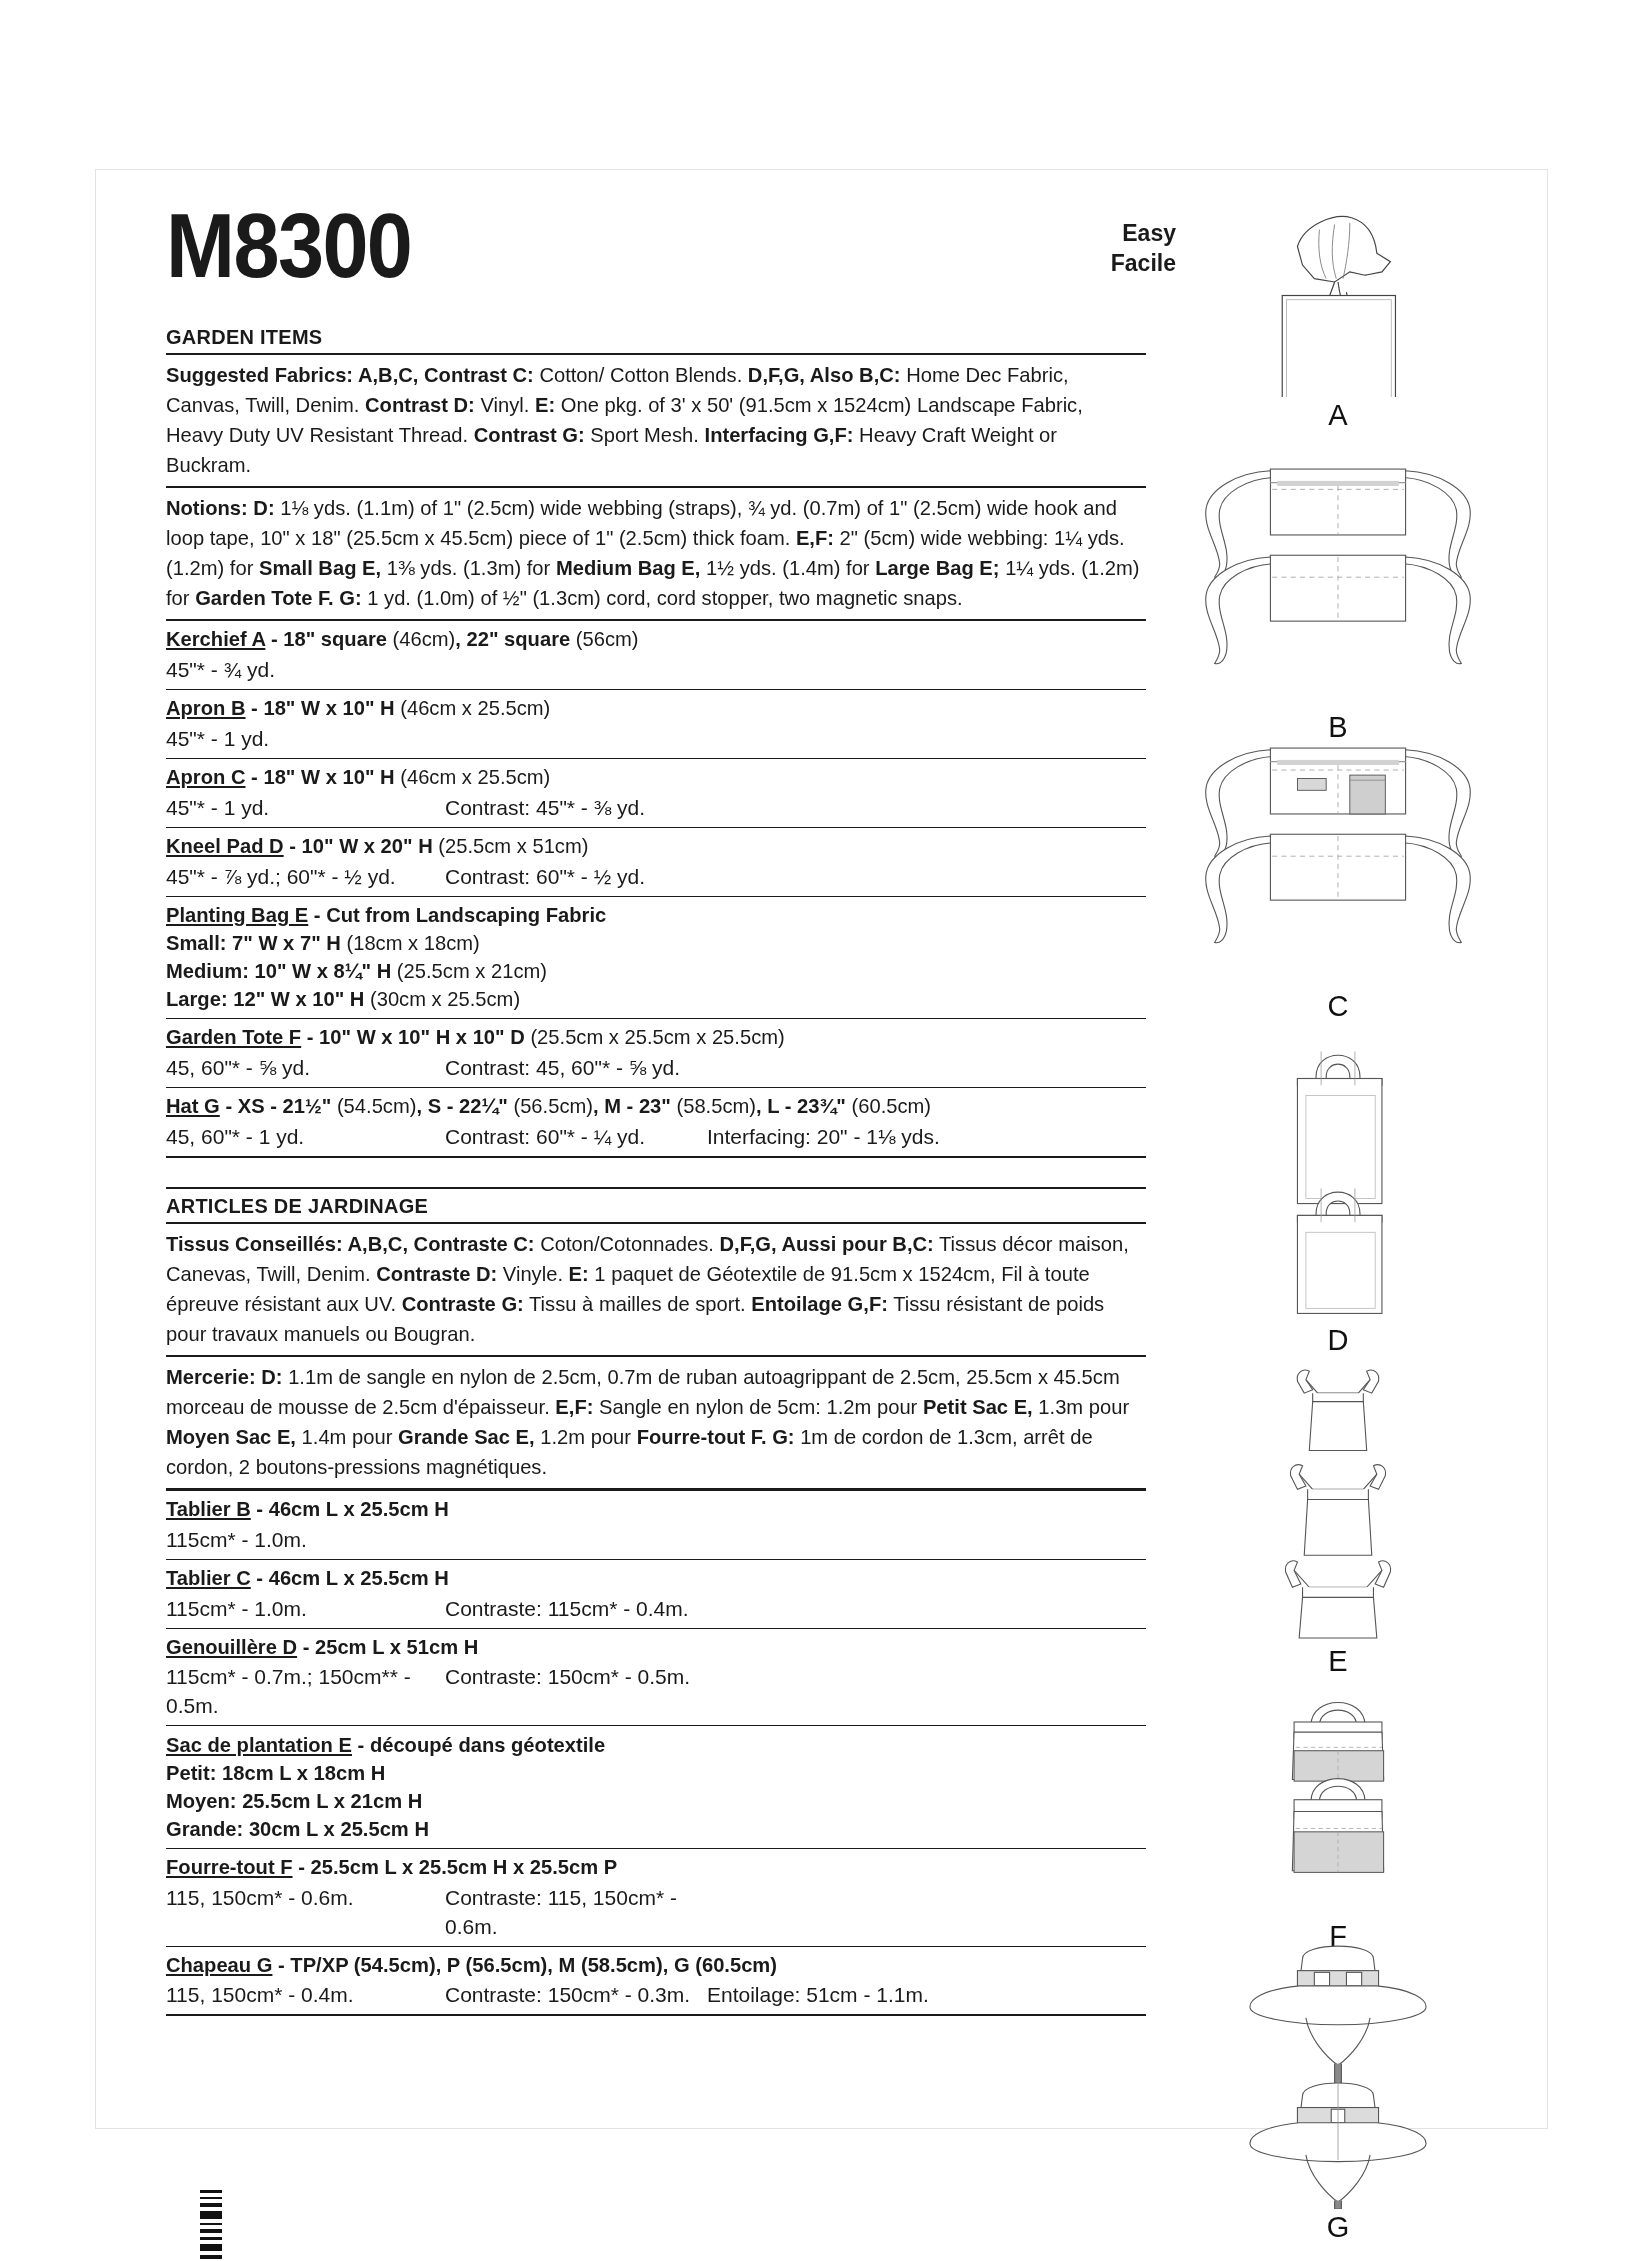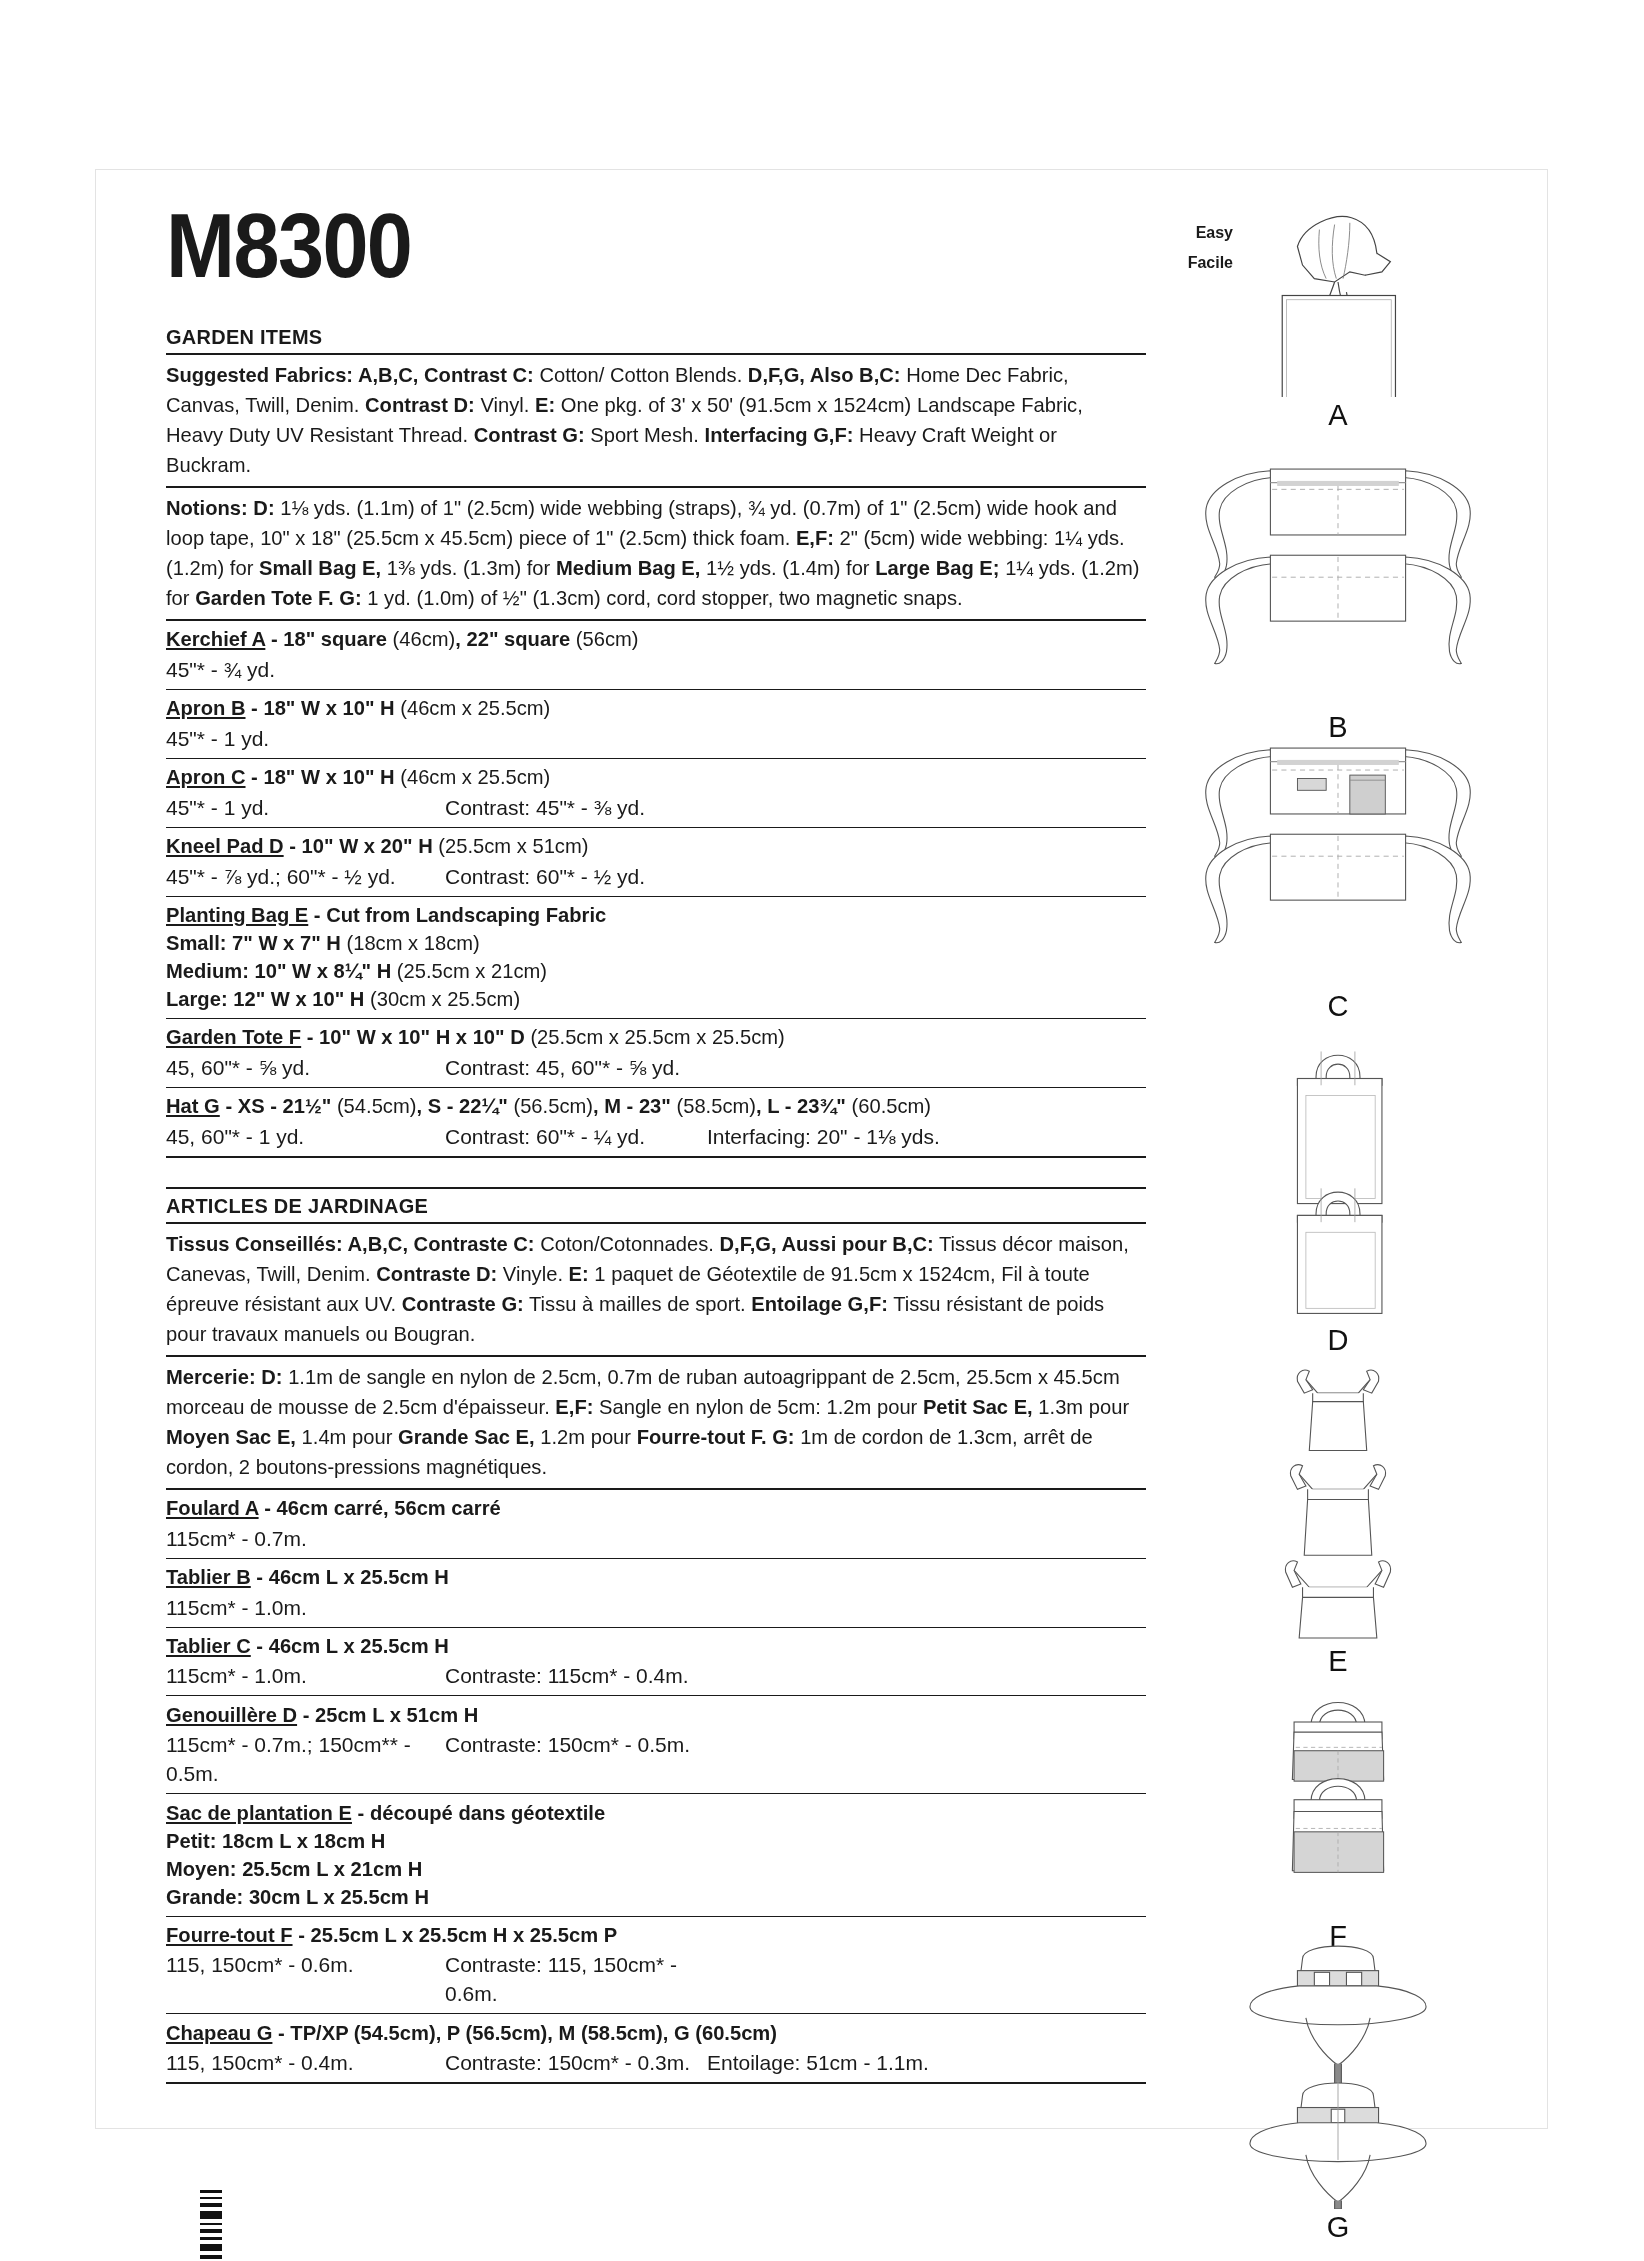--- a/index.html
+++ b/index.html
@@ -41,25 +41,25 @@
     top: 6.8px;
     font-size: 90px;
     line-height: 90px;
     font-weight: bold;
     letter-spacing: -1.7px;
     transform: scaleX(0.92);
     transform-origin: left top;
   }
   .difficulty {
     position: absolute;
-    left: 888px;
+    left: 831px;
     top: 24px;
     width: 211px;
     text-align: right;
-    font-size: 16px;
+    font-size: 23px;
     line-height: 30px;
     font-weight: bold;
   }
 
   
   #textcol {
     position: absolute;
     left: 32px;
     top: 131px;
     width: 980px;
@@ -239,28 +239,20 @@
 
       <div>
         <div class="rule-thick"></div>
         <div class="sec-title" style="padding-top:5px">ARTICLES DE JARDINAGE</div>
         <div class="rule-thick"></div>
         <div class="para"><b>Tissus Conseillés: A,B,C, Contraste C:</b> Coton/Cotonnades. <b>D,F,G, Aussi pour B,C:</b> Tissus décor maison, Canevas, Twill, Denim. <b>Contraste D:</b> Vinyle. <b>E:</b> 1 paquet de Géotextile de 91.5cm x 1524cm, Fil à toute épreuve résistant aux UV. <b>Contraste G:</b> Tissu à mailles de sport. <b>Entoilage G,F:</b> Tissu résistant de poids pour travaux manuels ou Bougran.</div>
         <div class="rule-thick"></div>
         <div class="para"><b>Mercerie: D:</b> 1.1m de sangle en nylon de 2.5cm, 0.7m de ruban autoagrippant de 2.5cm, 25.5cm x 45.5cm morceau de mousse de 2.5cm d'épaisseur. <b>E,F:</b> Sangle en nylon de 5cm: 1.2m pour <b>Petit Sac E,</b> 1.3m pour <b>Moyen Sac E,</b> 1.4m pour <b>Grande Sac E,</b> 1.2m pour <b>Fourre-tout F. G:</b> 1m de cordon de 1.3cm, arrêt de cordon, 2 boutons-pressions magnétiques.</div>
         <div class="rule-thick"></div>
         <div id="fr-items">
-            <div class="item-block">
-              <div class="item-head"><span class="u">Foulard A</span> - 46cm carré, 56cm carré</div>
-              <div class="yard-row">
-                <div class="yard-main">115cm* - 0.7m.</div>
-                <div class="yard-col"></div>
-                <div class="yard-col2"></div>
-              </div>
-            </div>
             <div class="rule-thin"></div>
             <div class="item-block">
               <div class="item-head"><span class="u">Tablier B</span> - 46cm L x 25.5cm H</div>
               <div class="yard-row">
                 <div class="yard-main">115cm* - 1.0m.</div>
                 <div class="yard-col"></div>
                 <div class="yard-col2"></div>
               </div>
             </div>
             <div class="rule-thin"></div>

